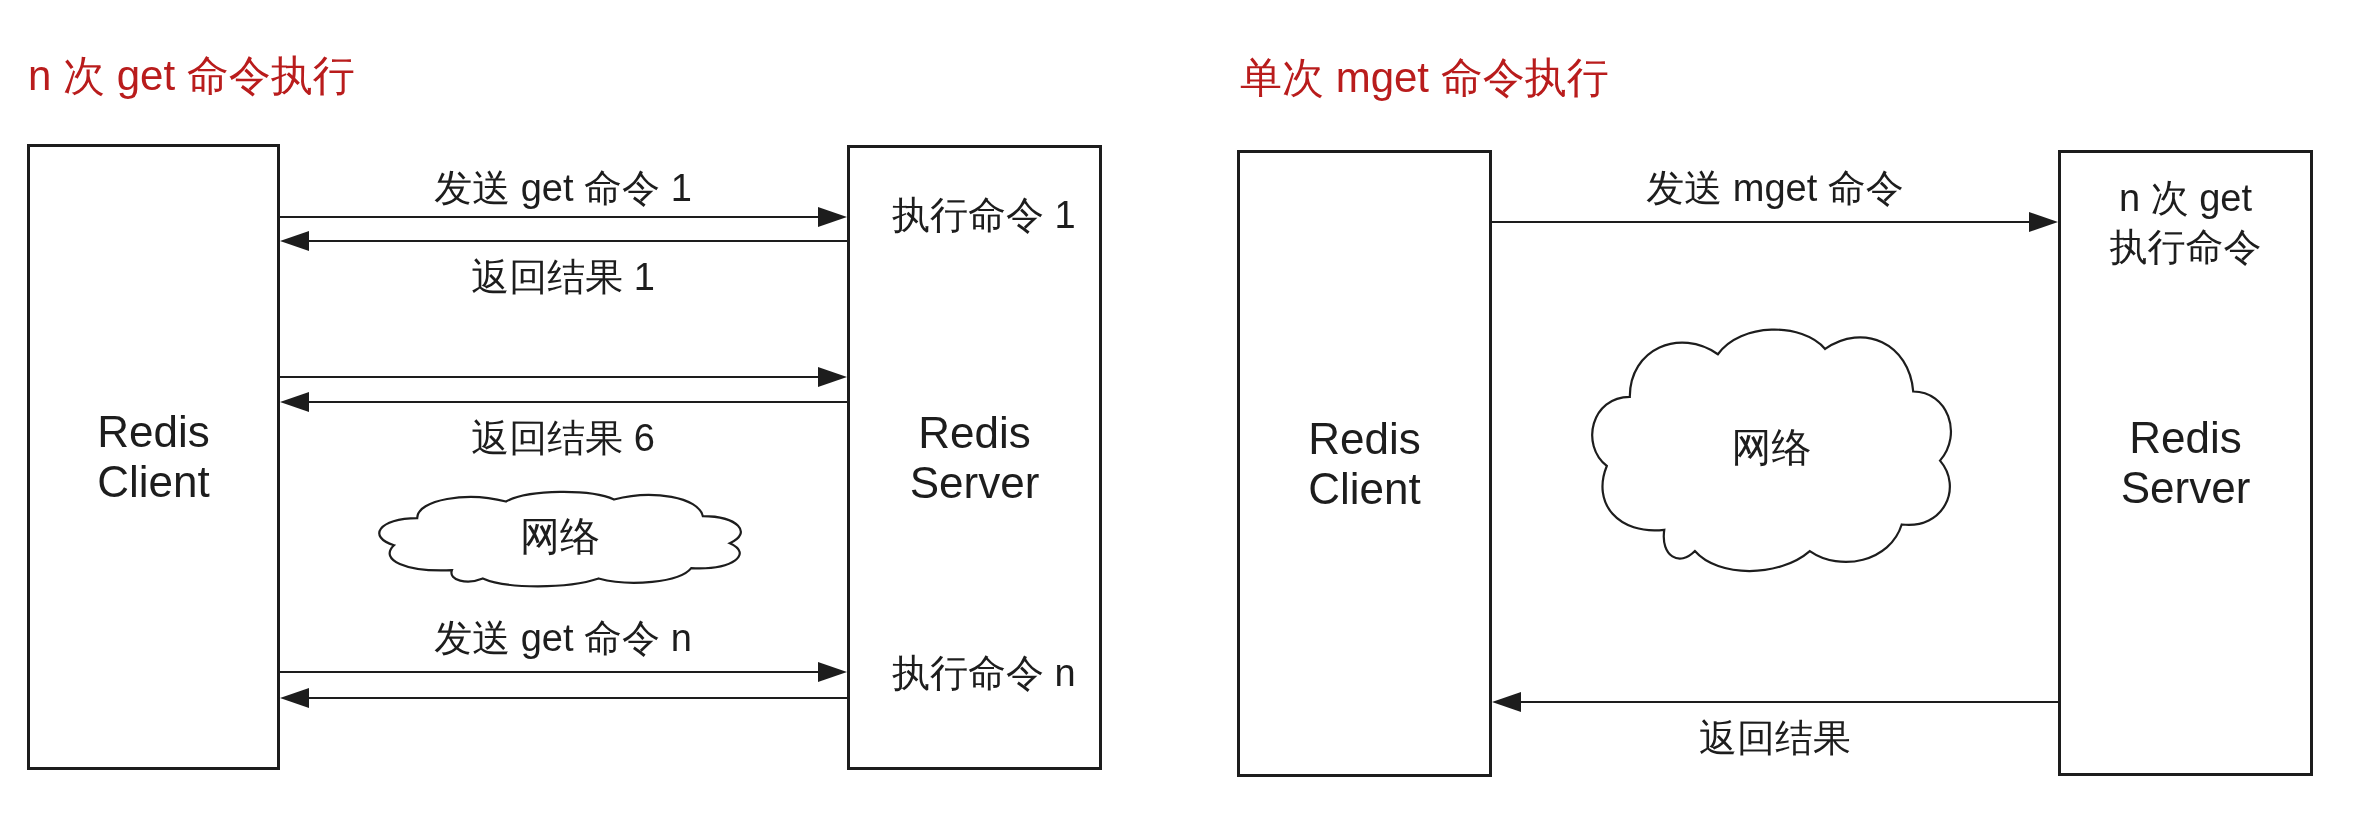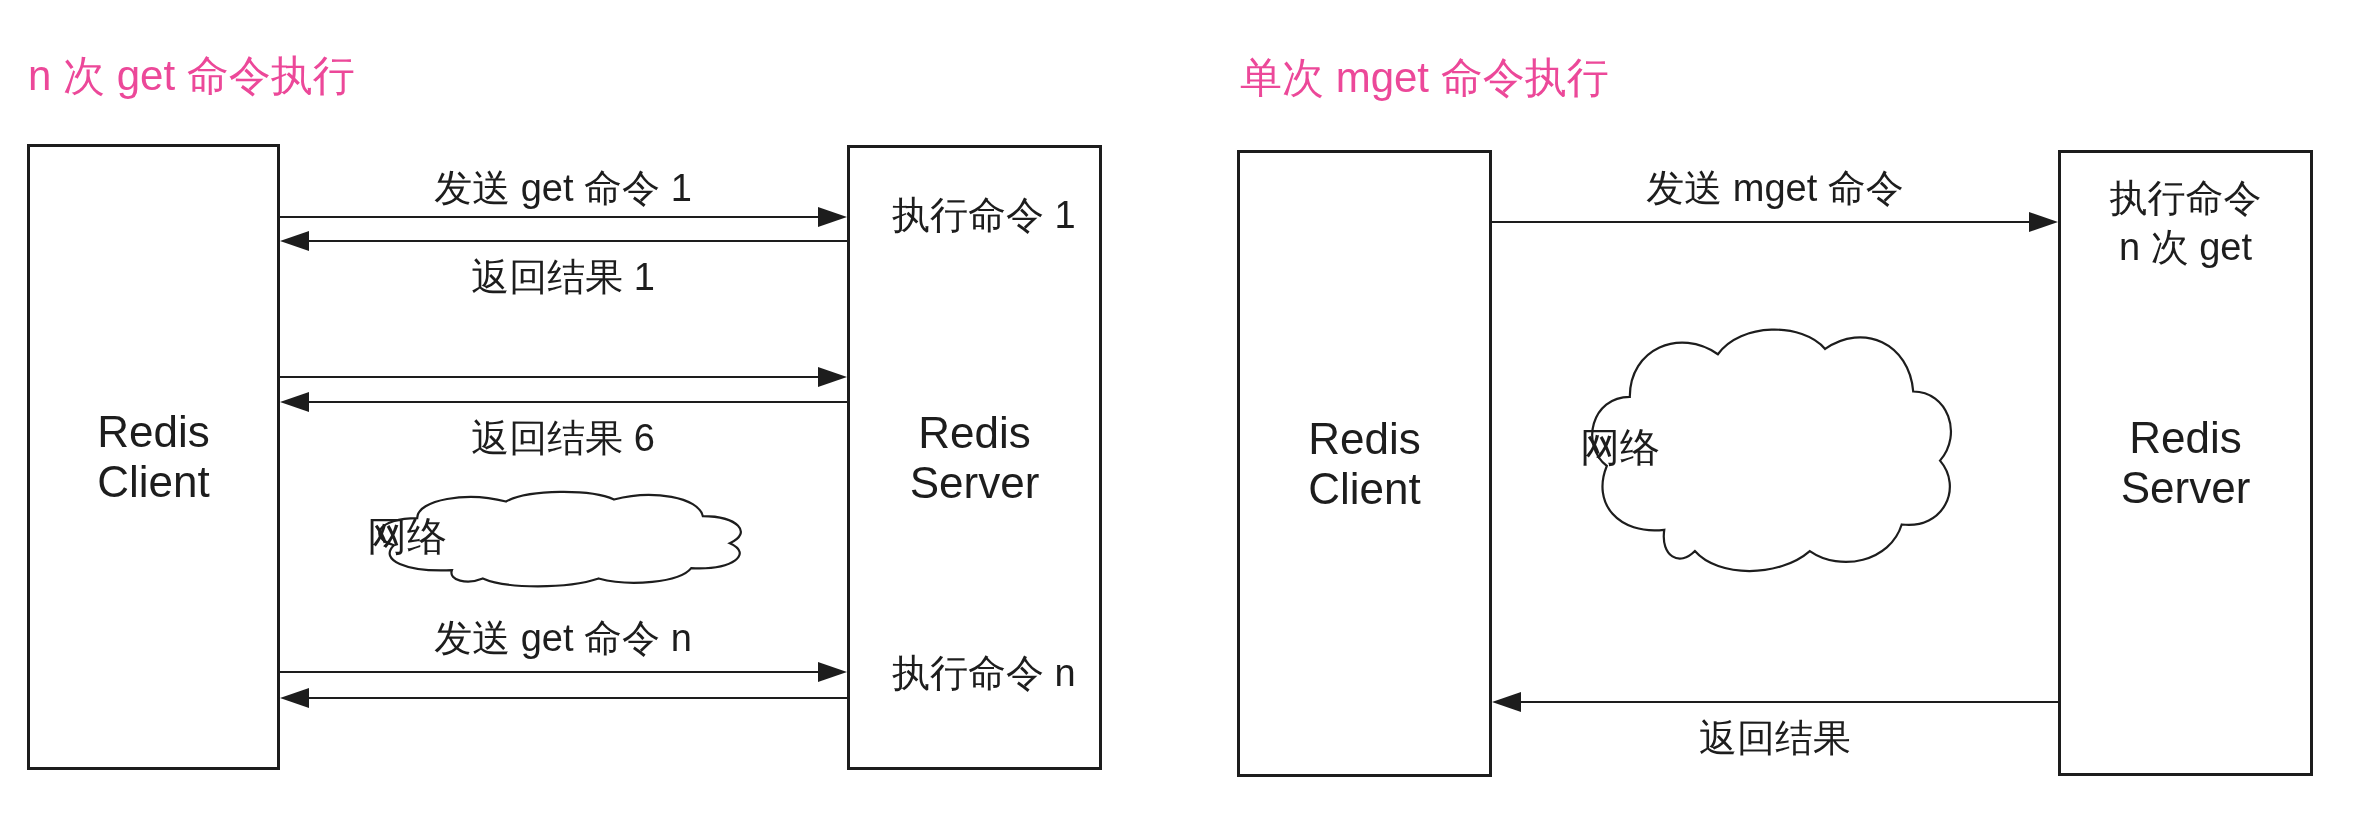--- a/index.html
+++ b/index.html
@@ -9,21 +9,21 @@
     background:#ffffff;
     font-family:"Liberation Sans","DejaVu Sans",sans-serif;
     color:#1d1d1d;
     overflow:hidden;
   }
   .title{
     position:absolute;
     font-size:42px;
     line-height:48px;
     white-space:nowrap;
-    color:#ec4899;
+    color:#b91c1c;
   }
   .box{
     position:absolute;
     border:3px solid #1d1d1d;
     background:#ffffff;
     box-sizing:border-box;
   }
   .box-center-label{
     position:absolute;
     display:flex;
@@ -74,20 +74,21 @@
     white-space:nowrap;
   }
   .cloud{
     position:absolute;
   }
   .cloud svg{display:block;width:100%;height:100%;}
   .cloud-label{
     position:absolute;
     font-size:40px;
     line-height:44px;
+    text-align:center;
   }
 </style>
 </head>
 <body>
 
 <div id="canvas">
 
   <div class="title" style="left:28px;top:52px">n 次 get 命令执行</div>
 
   <div class="box" style="left:27px;top:144px;width:253px;height:626px"></div>
@@ -152,22 +153,22 @@
   <div class="box" style="left:1237px;top:150px;width:255px;height:627px"></div>
   <div class="box-center-label" style="left:1237px;top:150px;width:255px;height:627px">
     <div>
       <div>Redis</div>
       <div>Client</div>
     </div>
   </div>
 
   <div class="box" style="left:2058px;top:150px;width:255px;height:626px"></div>
   <div class="exec-block" style="left:2058px;top:174px;width:255px">
+    <div>n 次 get</div>
     <div>执行命令</div>
-    <div>n 次 get</div>
   </div>
   <div class="box-center-label" style="left:2058px;top:150px;width:255px;height:626px">
     <div>
       <div>Redis</div>
       <div>Server</div>
     </div>
   </div>
 
   <div>
     <div class="arrow-line" style="left:1492px;top:221px;width:538px"></div>

